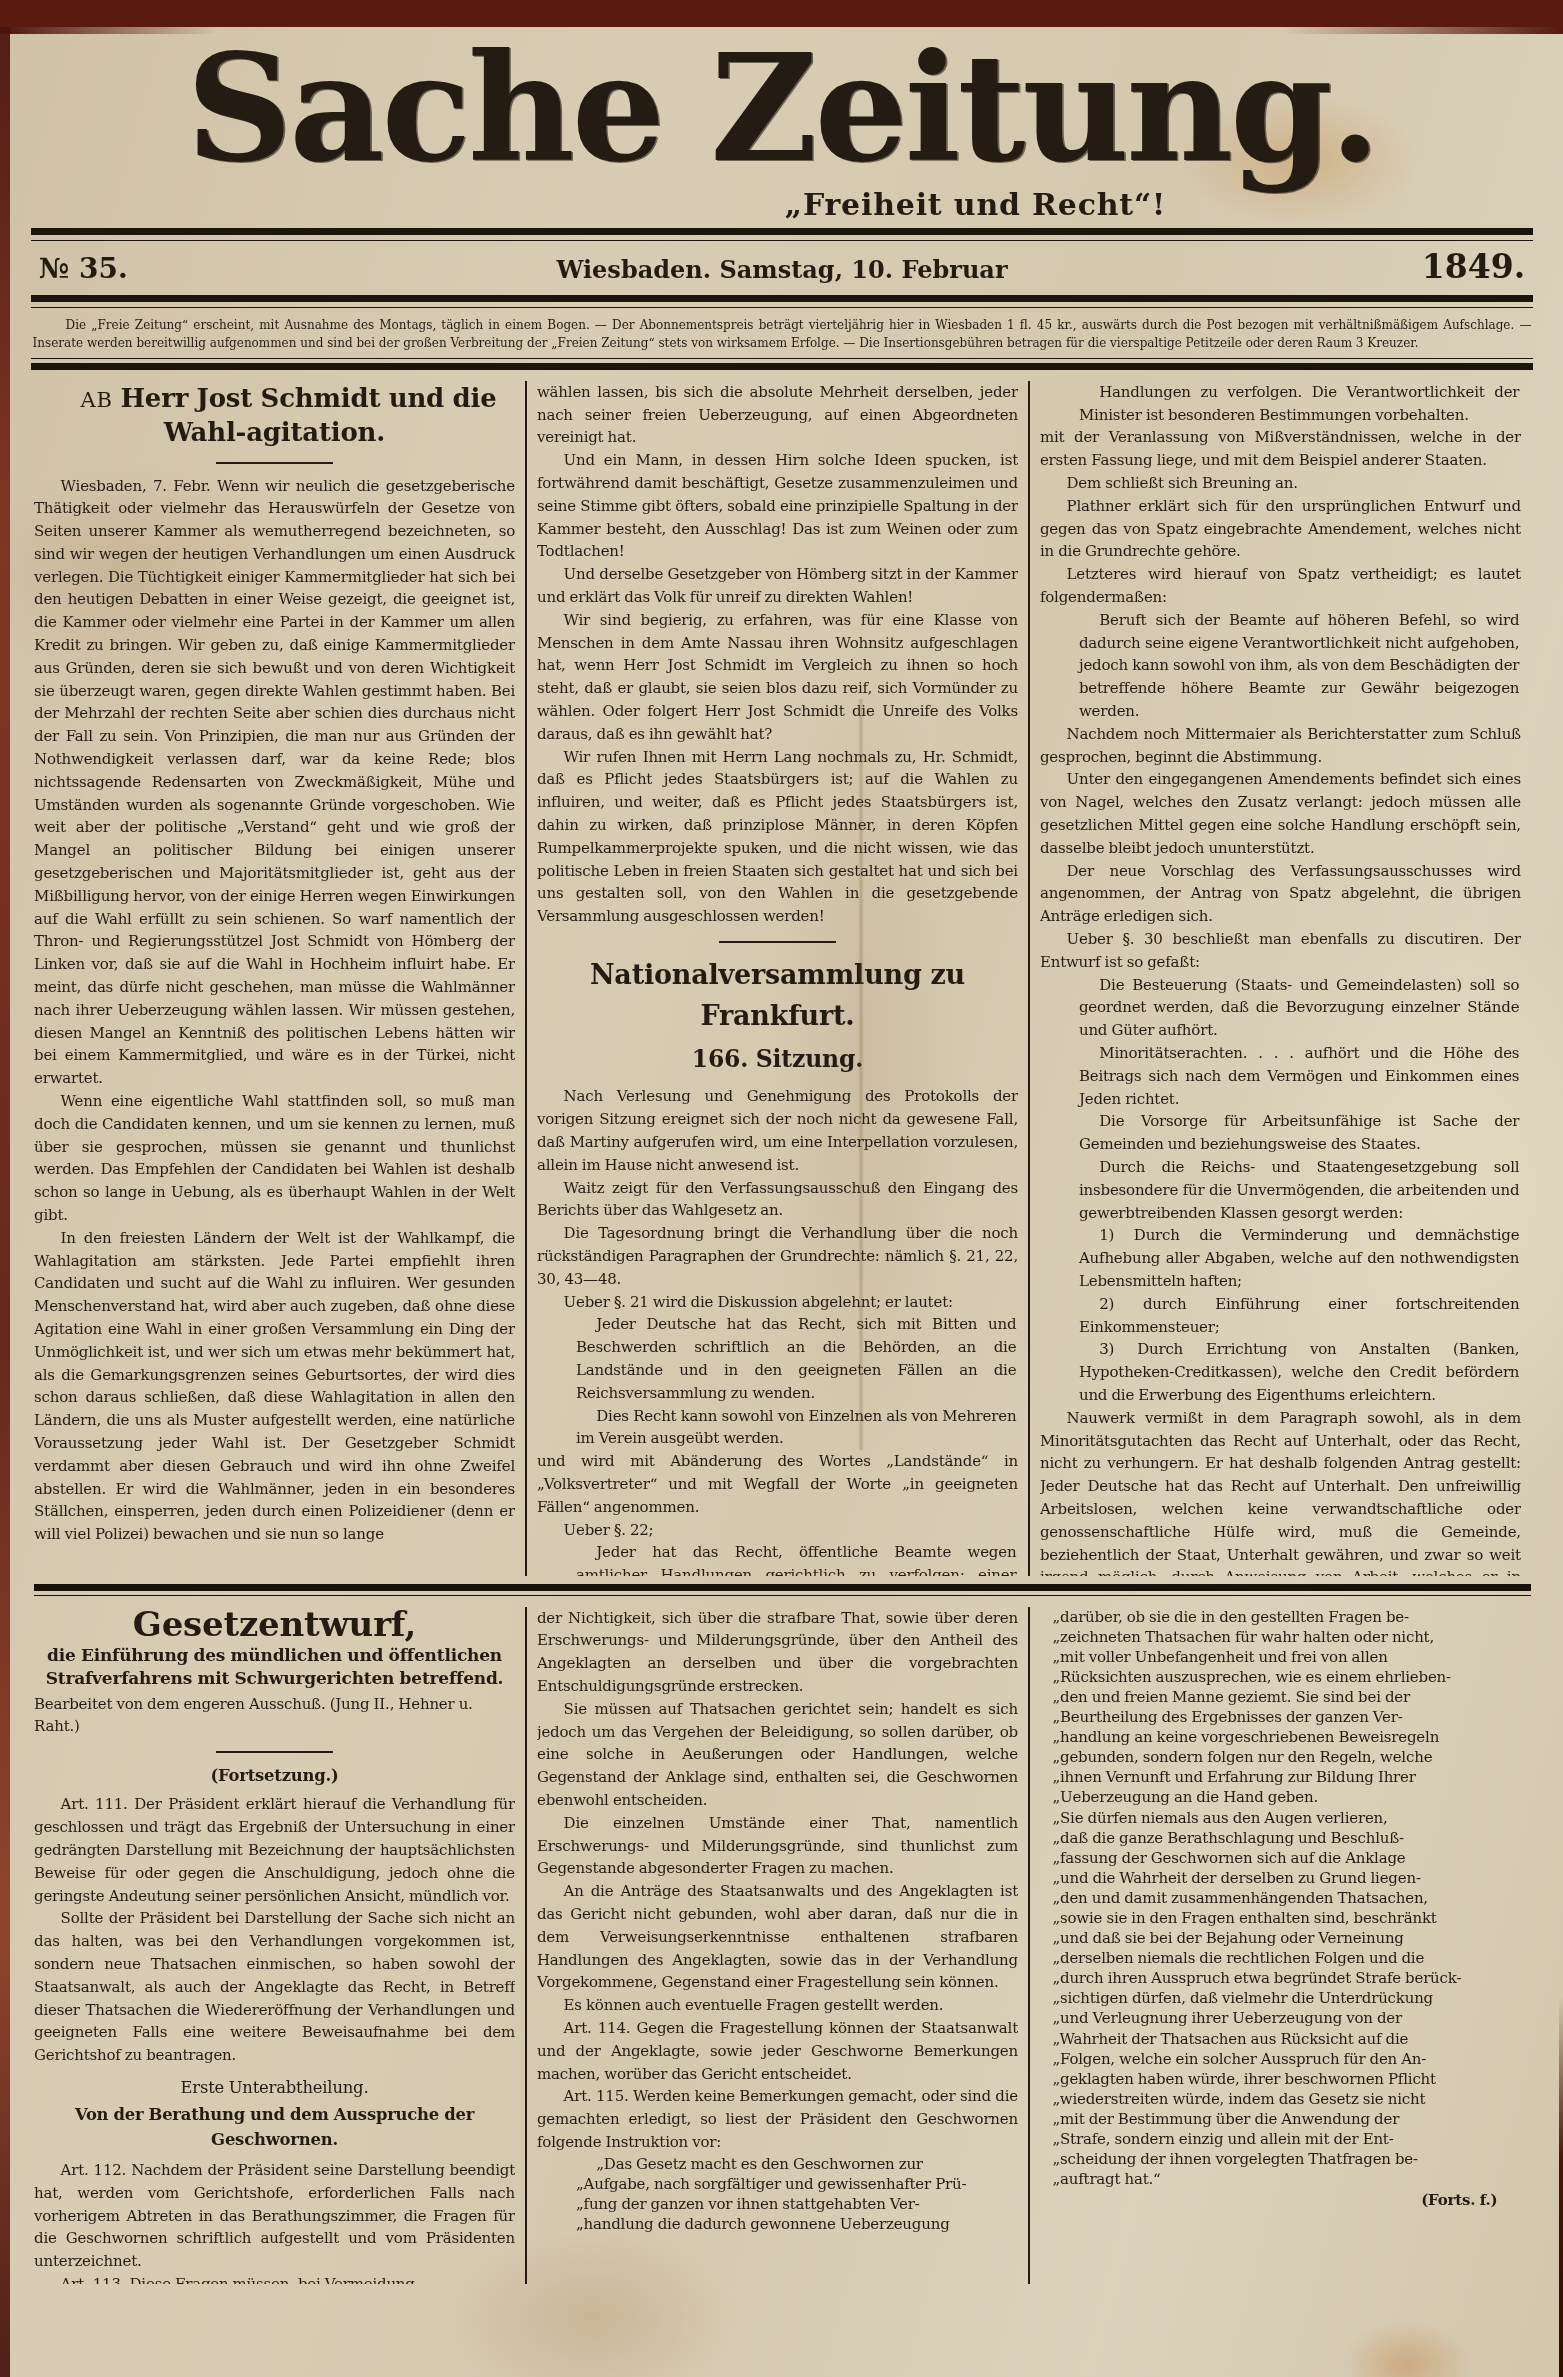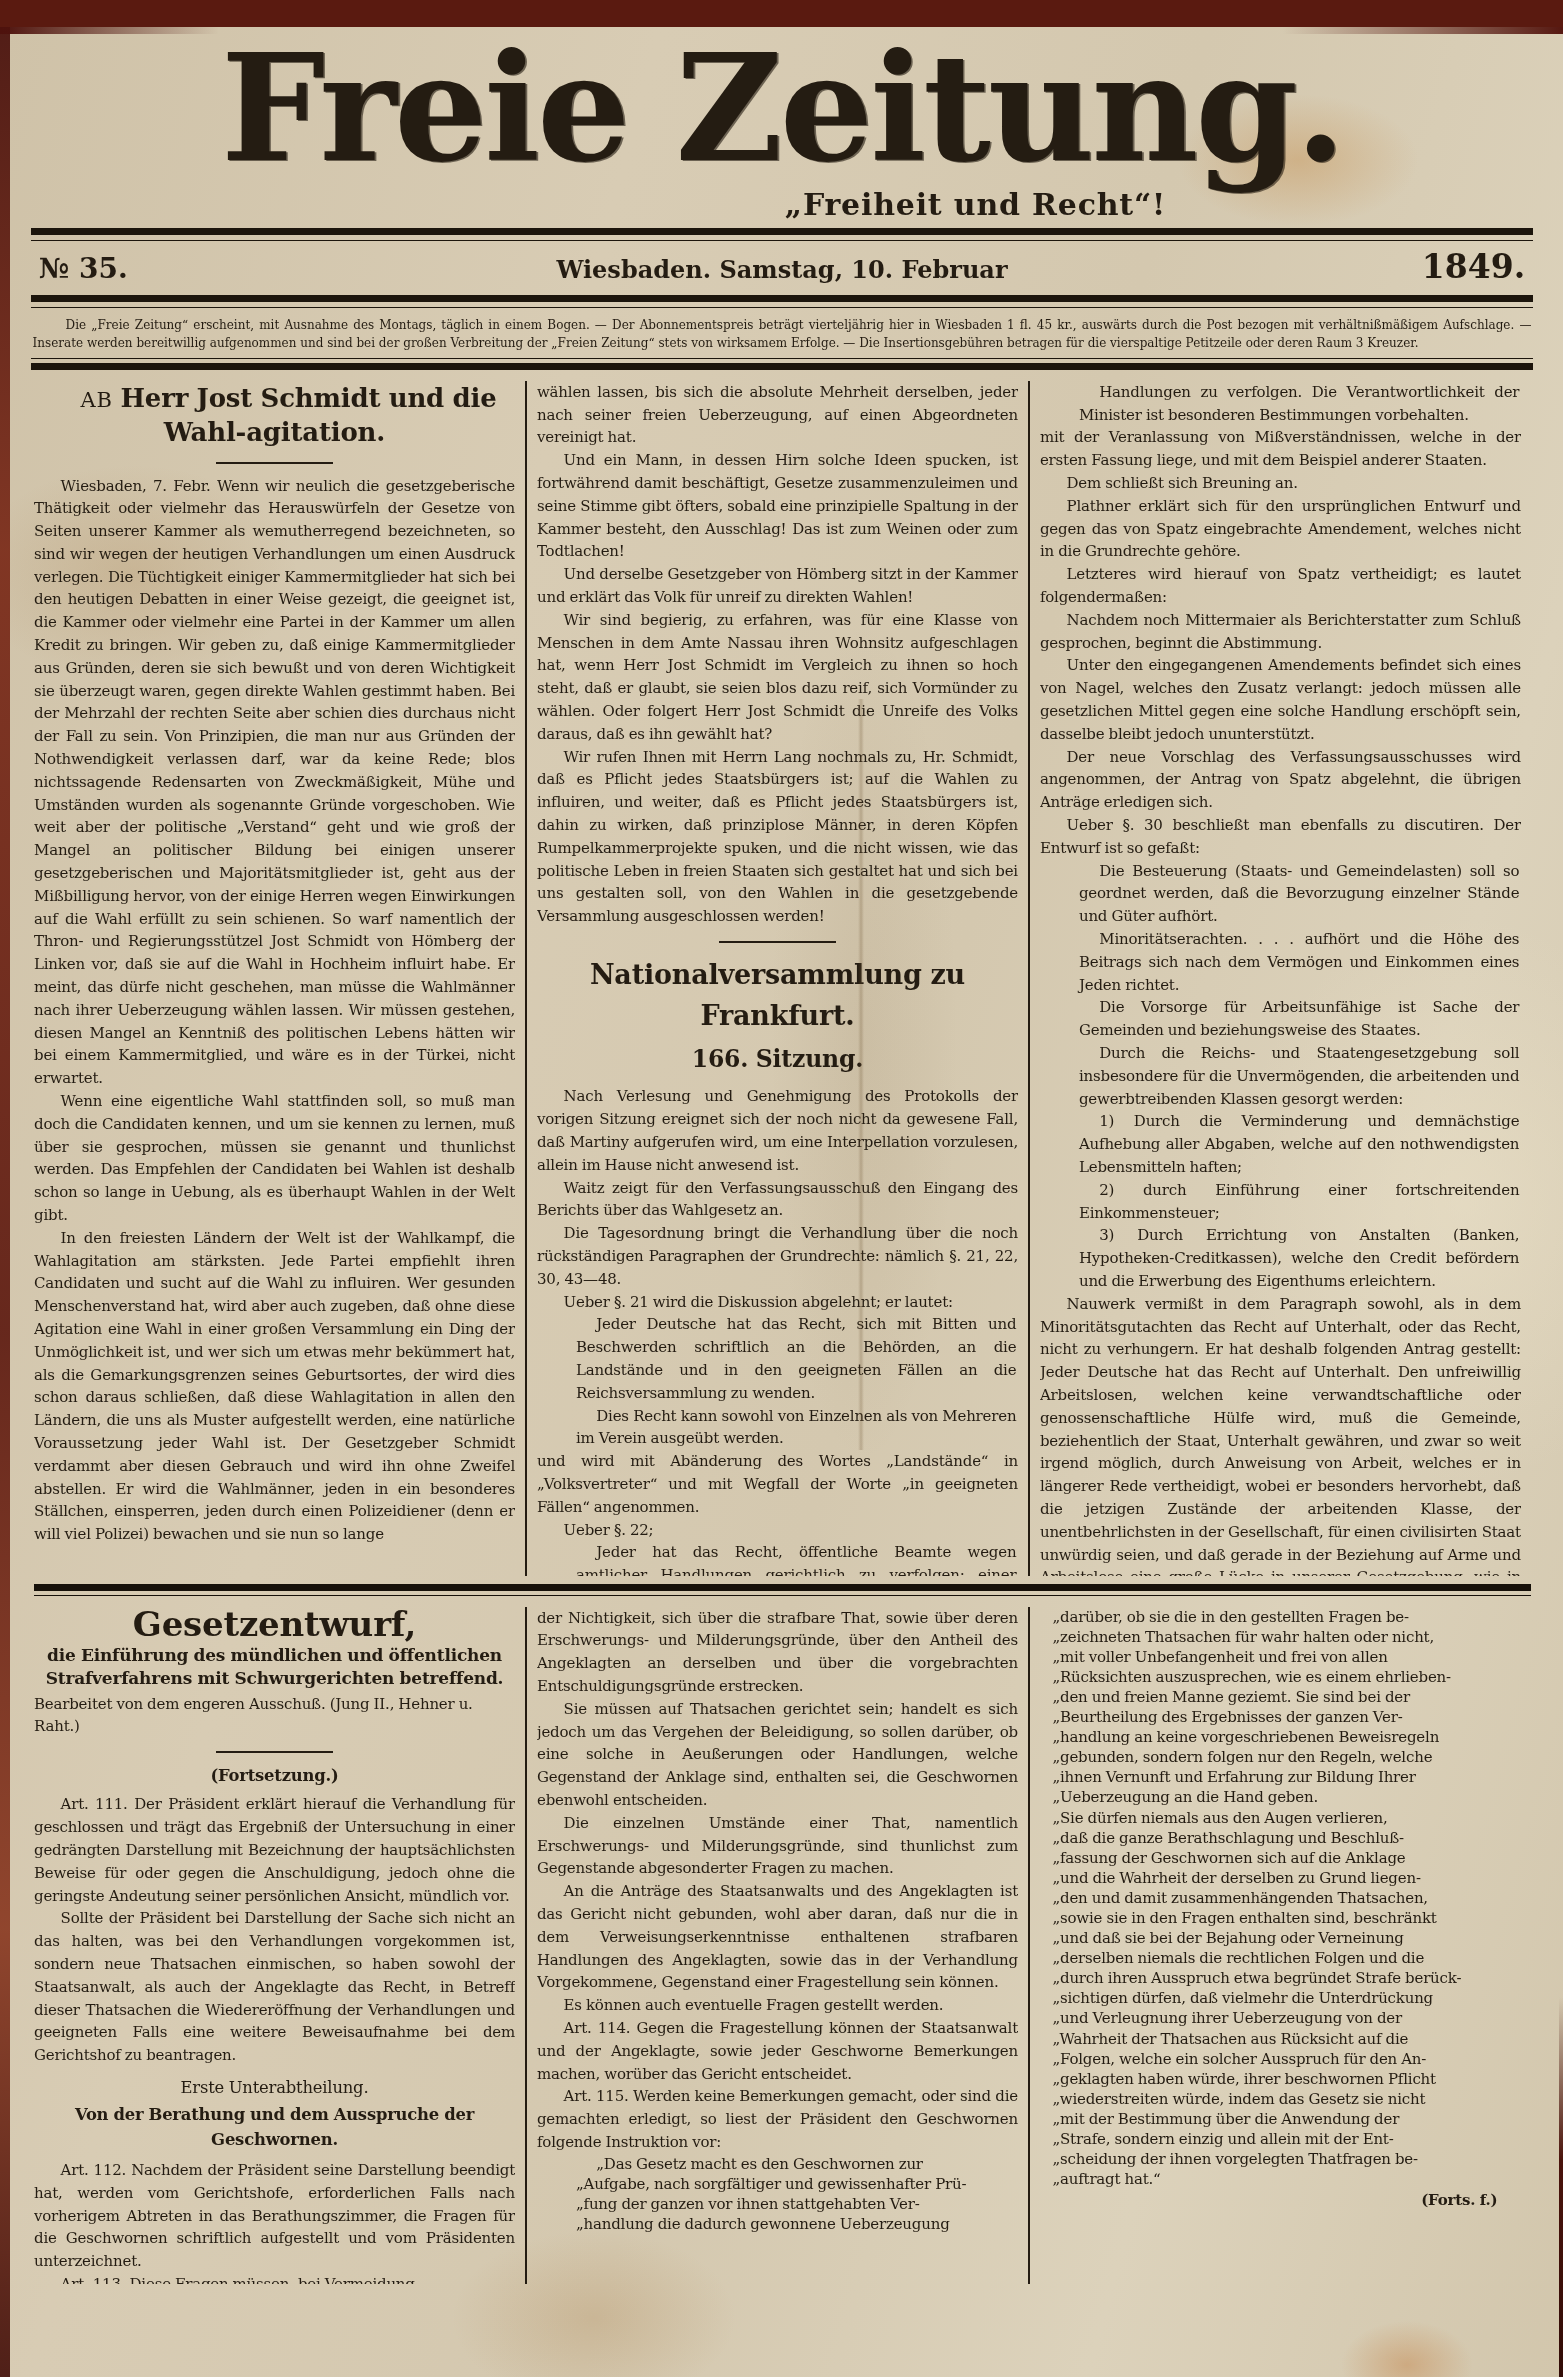--- a/index.html
+++ b/index.html
@@ -79,21 +79,21 @@
 </head>
 <body>
 
 <div class="page">
   <div class="edge-left"></div>
   <div class="edge-top"></div>
   <div class="edge-right"></div>
   <div class="crease"></div>
 
   <header>
-    <h1 class="masthead">Freie Zeitung.</h1>
+    <h1 class="masthead">Sache Zeitung.</h1>
     <div class="motto">„Freiheit und Recht“!</div>
     <div class="double-rule"></div>
     <div class="dateline">
       <span class="issue">№ 35.</span>
       <span class="place">Wiesbaden. Samstag, 10. Februar</span>
       <span class="year">1849.</span>
     </div>
     <div class="double-rule"></div>
     <p class="imprint">Die „Freie Zeitung“ erscheint, mit Ausnahme des Montags, täglich in einem Bogen. — Der Abonnementspreis beträgt vierteljährig hier in Wiesbaden 1 fl. 45 kr., auswärts durch die Post bezogen mit verhältnißmäßigem Aufschlage. — Inserate werden bereitwillig aufgenommen und sind bei der großen Verbreitung der „Freien Zeitung“ stets von wirksamem Erfolge. — Die Insertionsgebühren betragen für die vierspaltige Petitzeile oder deren Raum 3 Kreuzer.</p>
     <div class="double-rule thin-first"></div>
@@ -130,20 +130,21 @@
       <p class="p inset">Jeder hat das Recht, öffentliche Beamte wegen amtlicher Handlungen gerichtlich zu verfolgen; einer vorgängigen Erlaubniß der Oberbehörde bedarf es dazu nicht.</p>
 
     </section>
     <div class="vrule"></div>
     <section class="col">
       <p class="p inset">Handlungen zu verfolgen. Die Verantwortlichkeit der Minister ist besonderen Bestimmungen vorbehalten.</p>
       <p class="p flush">mit der Veranlassung von Mißverständnissen, welche in der ersten Fassung liege, und mit dem Beispiel anderer Staaten.</p>
       <p class="p">Dem schließt sich Breuning an.</p>
       <p class="p">Plathner erklärt sich für den ursprünglichen Entwurf und gegen das von Spatz eingebrachte Amendement, welches nicht in die Grundrechte gehöre.</p>
       <p class="p">Letzteres wird hierauf von Spatz vertheidigt; es lautet folgendermaßen:</p>
+      <p class="p inset">Beruft sich der Beamte auf höheren Befehl, so wird dadurch seine eigene Verantwortlichkeit nicht aufgehoben, jedoch kann sowohl von ihm, als von dem Beschädigten der betreffende höhere Beamte zur Gewähr beigezogen werden.</p>
       <p class="p">Nachdem noch Mittermaier als Berichterstatter zum Schluß gesprochen, beginnt die Abstimmung.</p>
       <p class="p">Unter den eingegangenen Amendements befindet sich eines von Nagel, welches den Zusatz verlangt: jedoch müssen alle gesetzlichen Mittel gegen eine solche Handlung erschöpft sein, dasselbe bleibt jedoch ununterstützt.</p>
       <p class="p">Der neue Vorschlag des Verfassungsausschusses wird angenommen, der Antrag von Spatz abgelehnt, die übrigen Anträge erledigen sich.</p>
       <p class="p">Ueber §. 30 beschließt man ebenfalls zu discutiren. Der Entwurf ist so gefaßt:</p>
       <p class="p inset">Die Besteuerung (Staats- und Gemeindelasten) soll so geordnet werden, daß die Bevorzugung einzelner Stände und Güter aufhört.</p>
       <p class="p inset">Minoritätserachten. . . . aufhört und die Höhe des Beitrags sich nach dem Vermögen und Einkommen eines Jeden richtet.</p>
       <p class="p inset">Die Vorsorge für Arbeitsunfähige ist Sache der Gemeinden und beziehungsweise des Staates.</p>
       <p class="p inset">Durch die Reichs- und Staatengesetzgebung soll insbesondere für die Unvermögenden, die arbeitenden und gewerbtreibenden Klassen gesorgt werden:</p>
       <p class="p inset">1) Durch die Verminderung und demnächstige Aufhebung aller Abgaben, welche auf den nothwendigsten Lebensmitteln haften;</p>
       <p class="p inset">2) durch Einführung einer fortschreitenden Einkommensteuer;</p>

